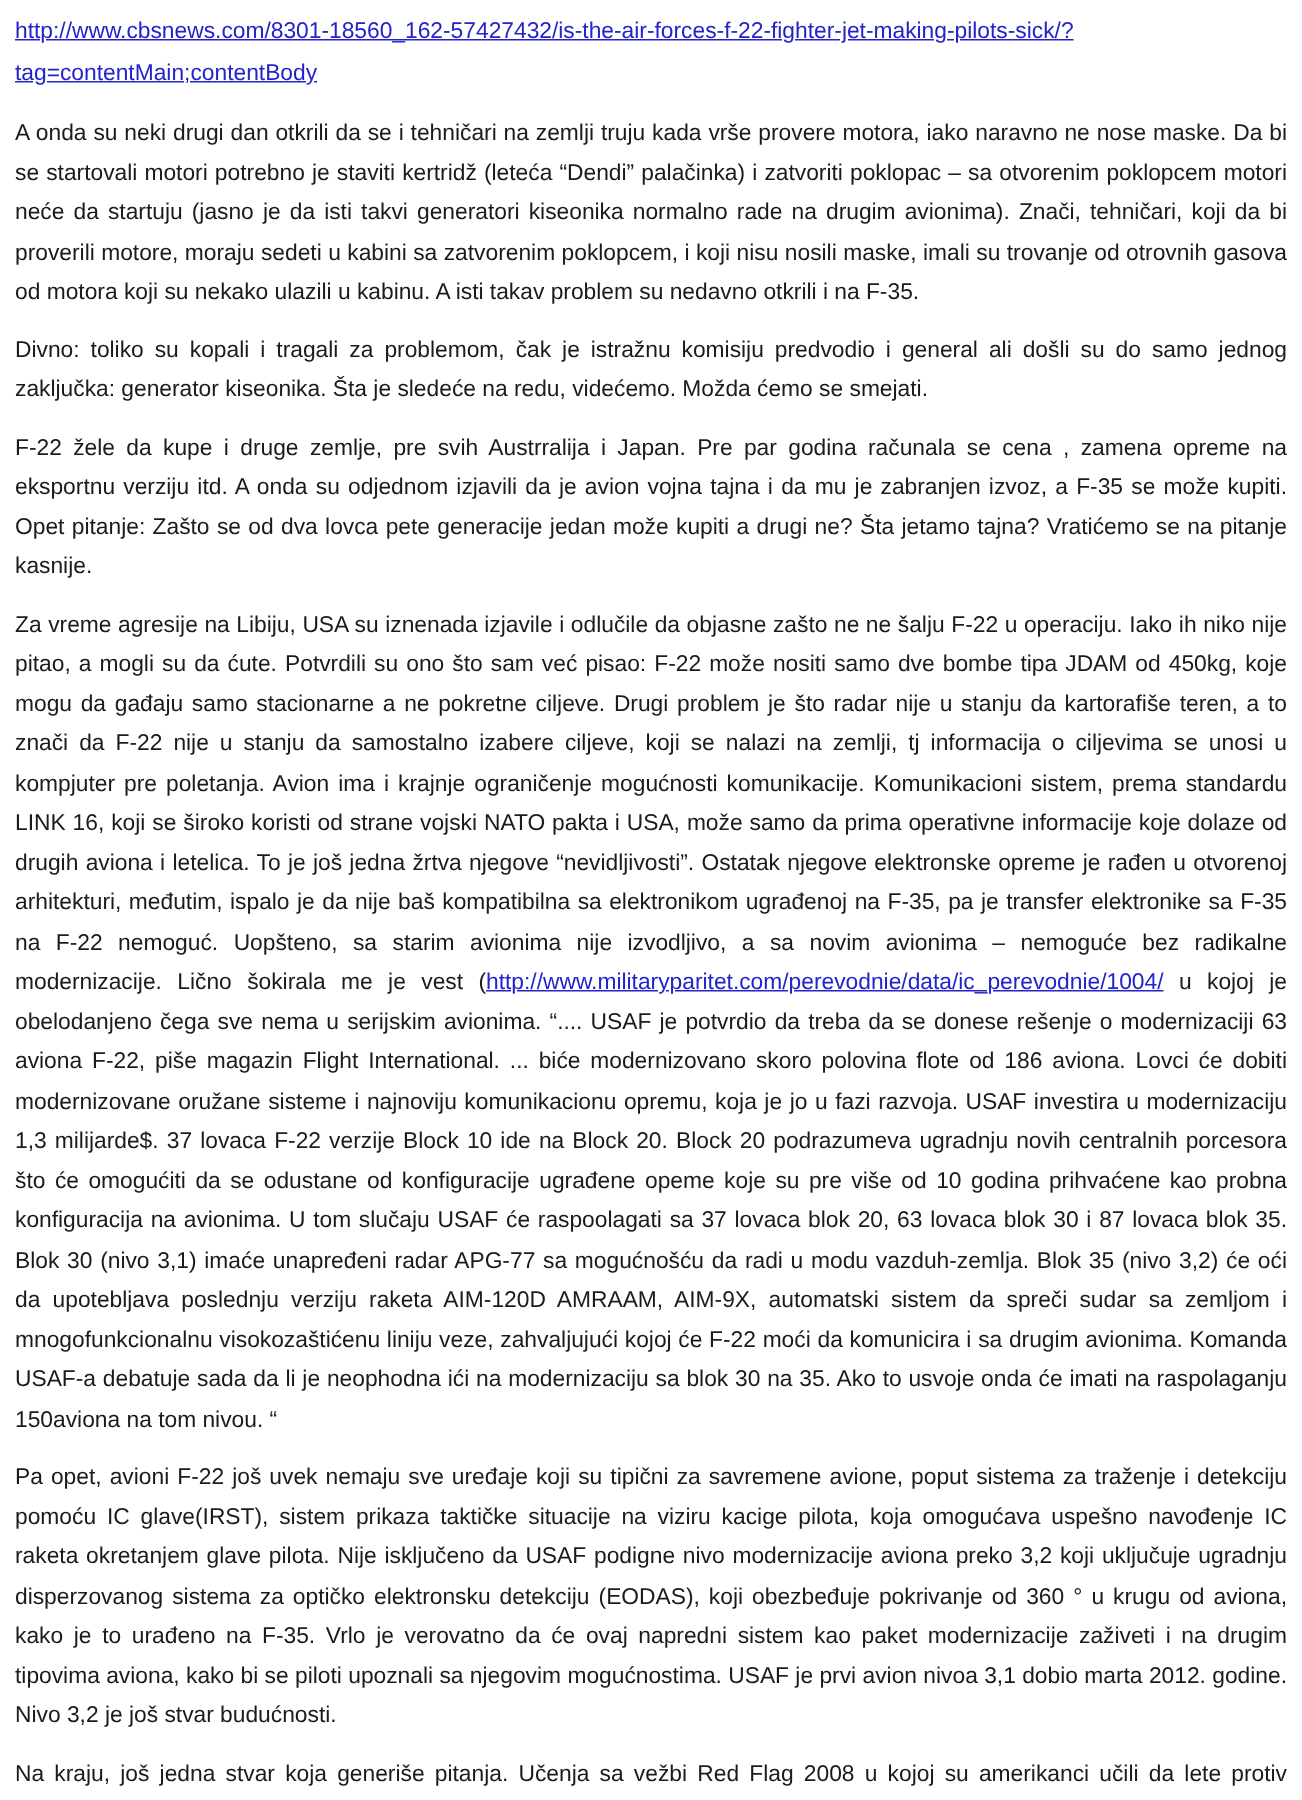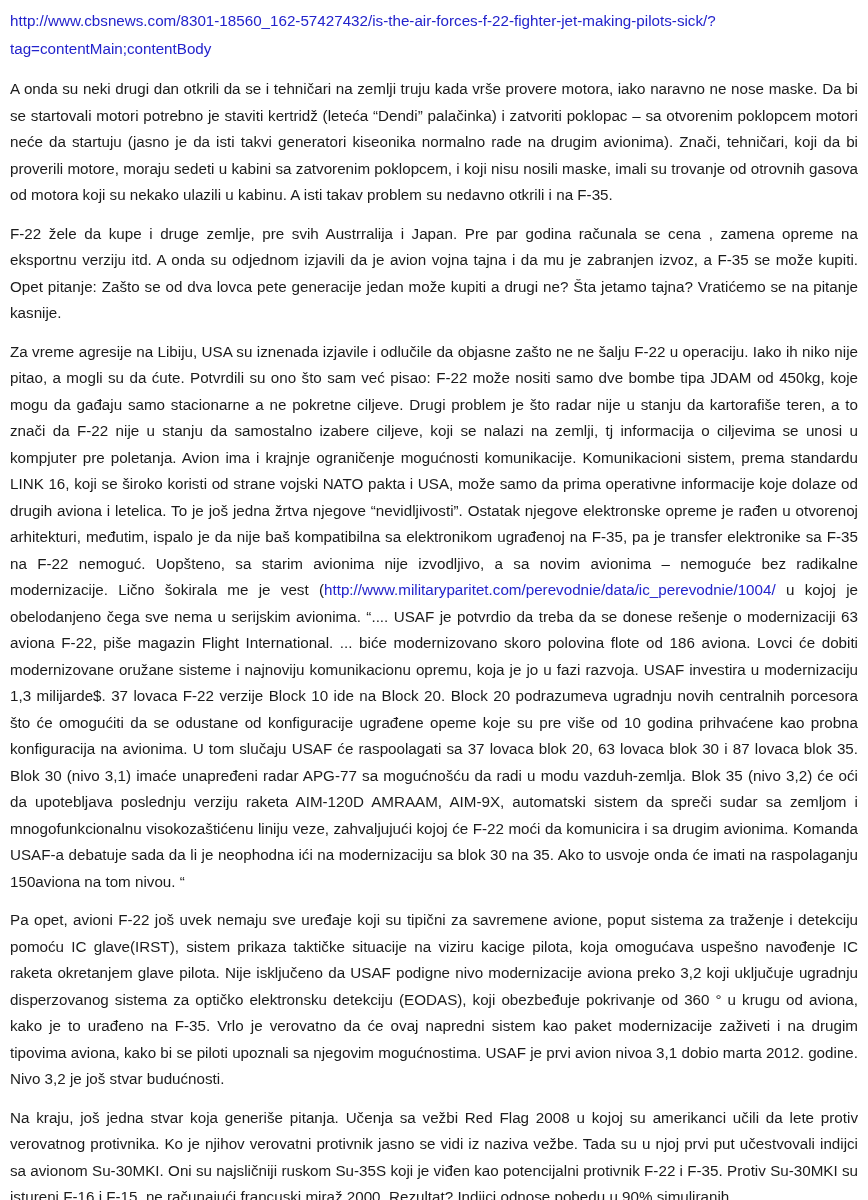--- a/index.html
+++ b/index.html
@@ -22,39 +22,41 @@
     line-height: 26.5px;
     color: #1b1b1b;
     background: #ffffff;
   }
   .para {
     margin: 12px 0 12px 0;
     text-align: justify;
   }
   .hyperlink {
     color: #2323cc;
+    text-decoration: underline;
     cursor: pointer;
   }
   .header-link {
     display: block;
     margin: 0 0 13px 0;
     text-align: left;
     overflow-wrap: anywhere;
     line-height: 28px;
   }
 </style>
 </head>
 <body>
 
 <div class="doc">
 
   <a class="hyperlink header-link">http://www.cbsnews.com/8301-18560_162-57427432/is-the-air-forces-f-22-fighter-jet-making-pilots-sick/?tag=contentMain;contentBody</a>
 
   <p class="para">A onda su neki drugi dan otkrili da se i tehničari na zemlji truju kada vrše provere motora, iako naravno ne nose maske. Da bi se startovali motori potrebno je staviti kertridž (leteća “Dendi” palačinka) i zatvoriti poklopac – sa otvorenim poklopcem motori neće da startuju (jasno je da isti takvi generatori kiseonika normalno rade na drugim avionima). Znači, tehničari, koji da bi proverili motore, moraju sedeti u kabini sa zatvorenim poklopcem, i koji nisu nosili maske, imali  su trovanje od otrovnih gasova od motora koji su nekako ulazili u kabinu. A isti takav problem su nedavno otkrili i na F-35.</p>
 
+  <p class="para">Divno: toliko su kopali i tragali za problemom, čak je istražnu komisiju predvodio i general ali došli su do samo jednog zaključka: generator kiseonika. Šta je sledeće na redu, videćemo. Možda ćemo se smejati.</p>
 
   <p class="para">F-22 žele da kupe i druge zemlje, pre svih Austrralija i Japan. Pre par godina računala se cena , zamena opreme na eksportnu verziju itd. A onda su odjednom izjavili da je avion vojna tajna i da mu je zabranjen izvoz, a F-35 se može kupiti. Opet pitanje: Zašto se od dva lovca pete generacije jedan može kupiti a drugi ne? Šta jetamo tajna? Vratićemo se na pitanje kasnije.</p>
 
   <p class="para"><span>Za vreme agresije na Libiju, USA su iznenada izjavile i odlučile da objasne zašto ne ne šalju F-22 u operaciju.  Iako ih niko nije pitao, a mogli su da ćute. Potvrdili su ono što sam već pisao: F-22 može nositi samo dve bombe tipa JDAM od 450kg, koje mogu da gađaju samo stacionarne a ne pokretne ciljeve. Drugi problem je što radar nije u stanju da kartorafiše teren, a to znači da F-22 nije u stanju da samostalno izabere ciljeve, koji se nalazi na zemlji, tj informacija o ciljevima se unosi u kompjuter pre poletanja. Avion ima i krajnje ograničenje mogućnosti komunikacije. Komunikacioni sistem, prema standardu LINK 16, koji se široko koristi od strane vojski NATO pakta i USA, može samo da prima operativne informacije koje dolaze od drugih aviona i letelica. To je još jedna žrtva njegove “nevidljivosti”. Ostatak njegove elektronske opreme je rađen u otvorenoj arhitekturi, međutim, ispalo je da nije baš kompatibilna sa elektronikom ugrađenoj na F-35, pa je transfer elektronike sa F-35 na F-22 nemoguć. Uopšteno, sa starim avionima nije izvodljivo, a sa novim avionima – nemoguće bez radikalne modernizacije. Lično šokirala me je vest (</span><a class="hyperlink">http://www.militaryparitet.com/perevodnie/data/ic_perevodnie/1004/</a><span> u kojoj je obelodanjeno čega sve nema u serijskim avionima. “.... USAF je potvrdio da treba da se donese rešenje o modernizaciji 63 aviona F-22, piše magazin Flight International. ... biće modernizovano skoro polovina flote od 186 aviona. Lovci će dobiti modernizovane oružane sisteme i najnoviju komunikacionu opremu, koja je jo u fazi razvoja. USAF investira u modernizaciju 1,3 milijarde$. 37 lovaca F-22 verzije Block 10 ide na Block 20. Block 20 podrazumeva ugradnju novih centralnih porcesora  što će omogućiti da se odustane od konfiguracije ugrađene opeme koje su pre više od 10 godina prihvaćene kao probna konfiguracija na avionima. U tom slučaju USAF će raspoolagati sa 37 lovaca blok 20, 63 lovaca blok 30 i 87 lovaca blok 35. Blok 30 (nivo 3,1) imaće unapređeni radar APG-77 sa mogućnošću da radi u modu vazduh-zemlja. Blok 35 (nivo 3,2) će oći da upotebljava poslednju verziju raketa AIM-120D AMRAAM, AIM-9X, automatski sistem da spreči sudar sa zemljom i mnogofunkcionalnu visokozaštićenu liniju veze, zahvaljujući kojoj će F-22 moći da komunicira i sa drugim avionima. Komanda USAF-a debatuje sada da li je neophodna ići na modernizaciju sa blok 30 na 35. Ako to usvoje onda će imati na raspolaganju 150aviona na tom nivou. “</span></p>
 
   <p class="para">Pa opet, avioni F-22 još uvek nemaju sve uređaje koji su tipični za savremene avione, poput sistema za traženje i detekciju pomoću IC glave(IRST), sistem prikaza taktičke situacije na viziru kacige pilota, koja omogućava uspešno navođenje IC raketa okretanjem glave pilota. Nije isključeno da USAF podigne nivo modernizacije aviona preko 3,2 koji uključuje ugradnju disperzovanog sistema za optičko elektronsku detekciju (EODAS), koji obezbeđuje pokrivanje od 360 ° u krugu od aviona, kako je to urađeno na F-35. Vrlo je verovatno da će ovaj napredni sistem kao paket modernizacije zaživeti i na drugim tipovima aviona, kako bi se piloti upoznali sa njegovim mogućnostima. USAF je prvi avion nivoa 3,1 dobio marta 2012. godine. Nivo 3,2 je još stvar budućnosti.</p>
 
   <p class="para">Na kraju, još jedna stvar koja generiše pitanja. Učenja sa vežbi Red Flag 2008 u kojoj su amerikanci učili da lete protiv verovatnog protivnika. Ko je njihov verovatni protivnik jasno se vidi iz naziva vežbe. Tada su u njoj prvi put učestvovali indijci sa avionom Su-30MKI. Oni su najsličniji ruskom Su-35S koji je viđen kao potencijalni protivnik F-22 i F-35. Protiv Su-30MKI su istureni F-16 i F-15, ne računajući francuski miraž 2000. Rezultat? Indijci odnose pobedu u 90% simuliranih</p>
 
 </div>

